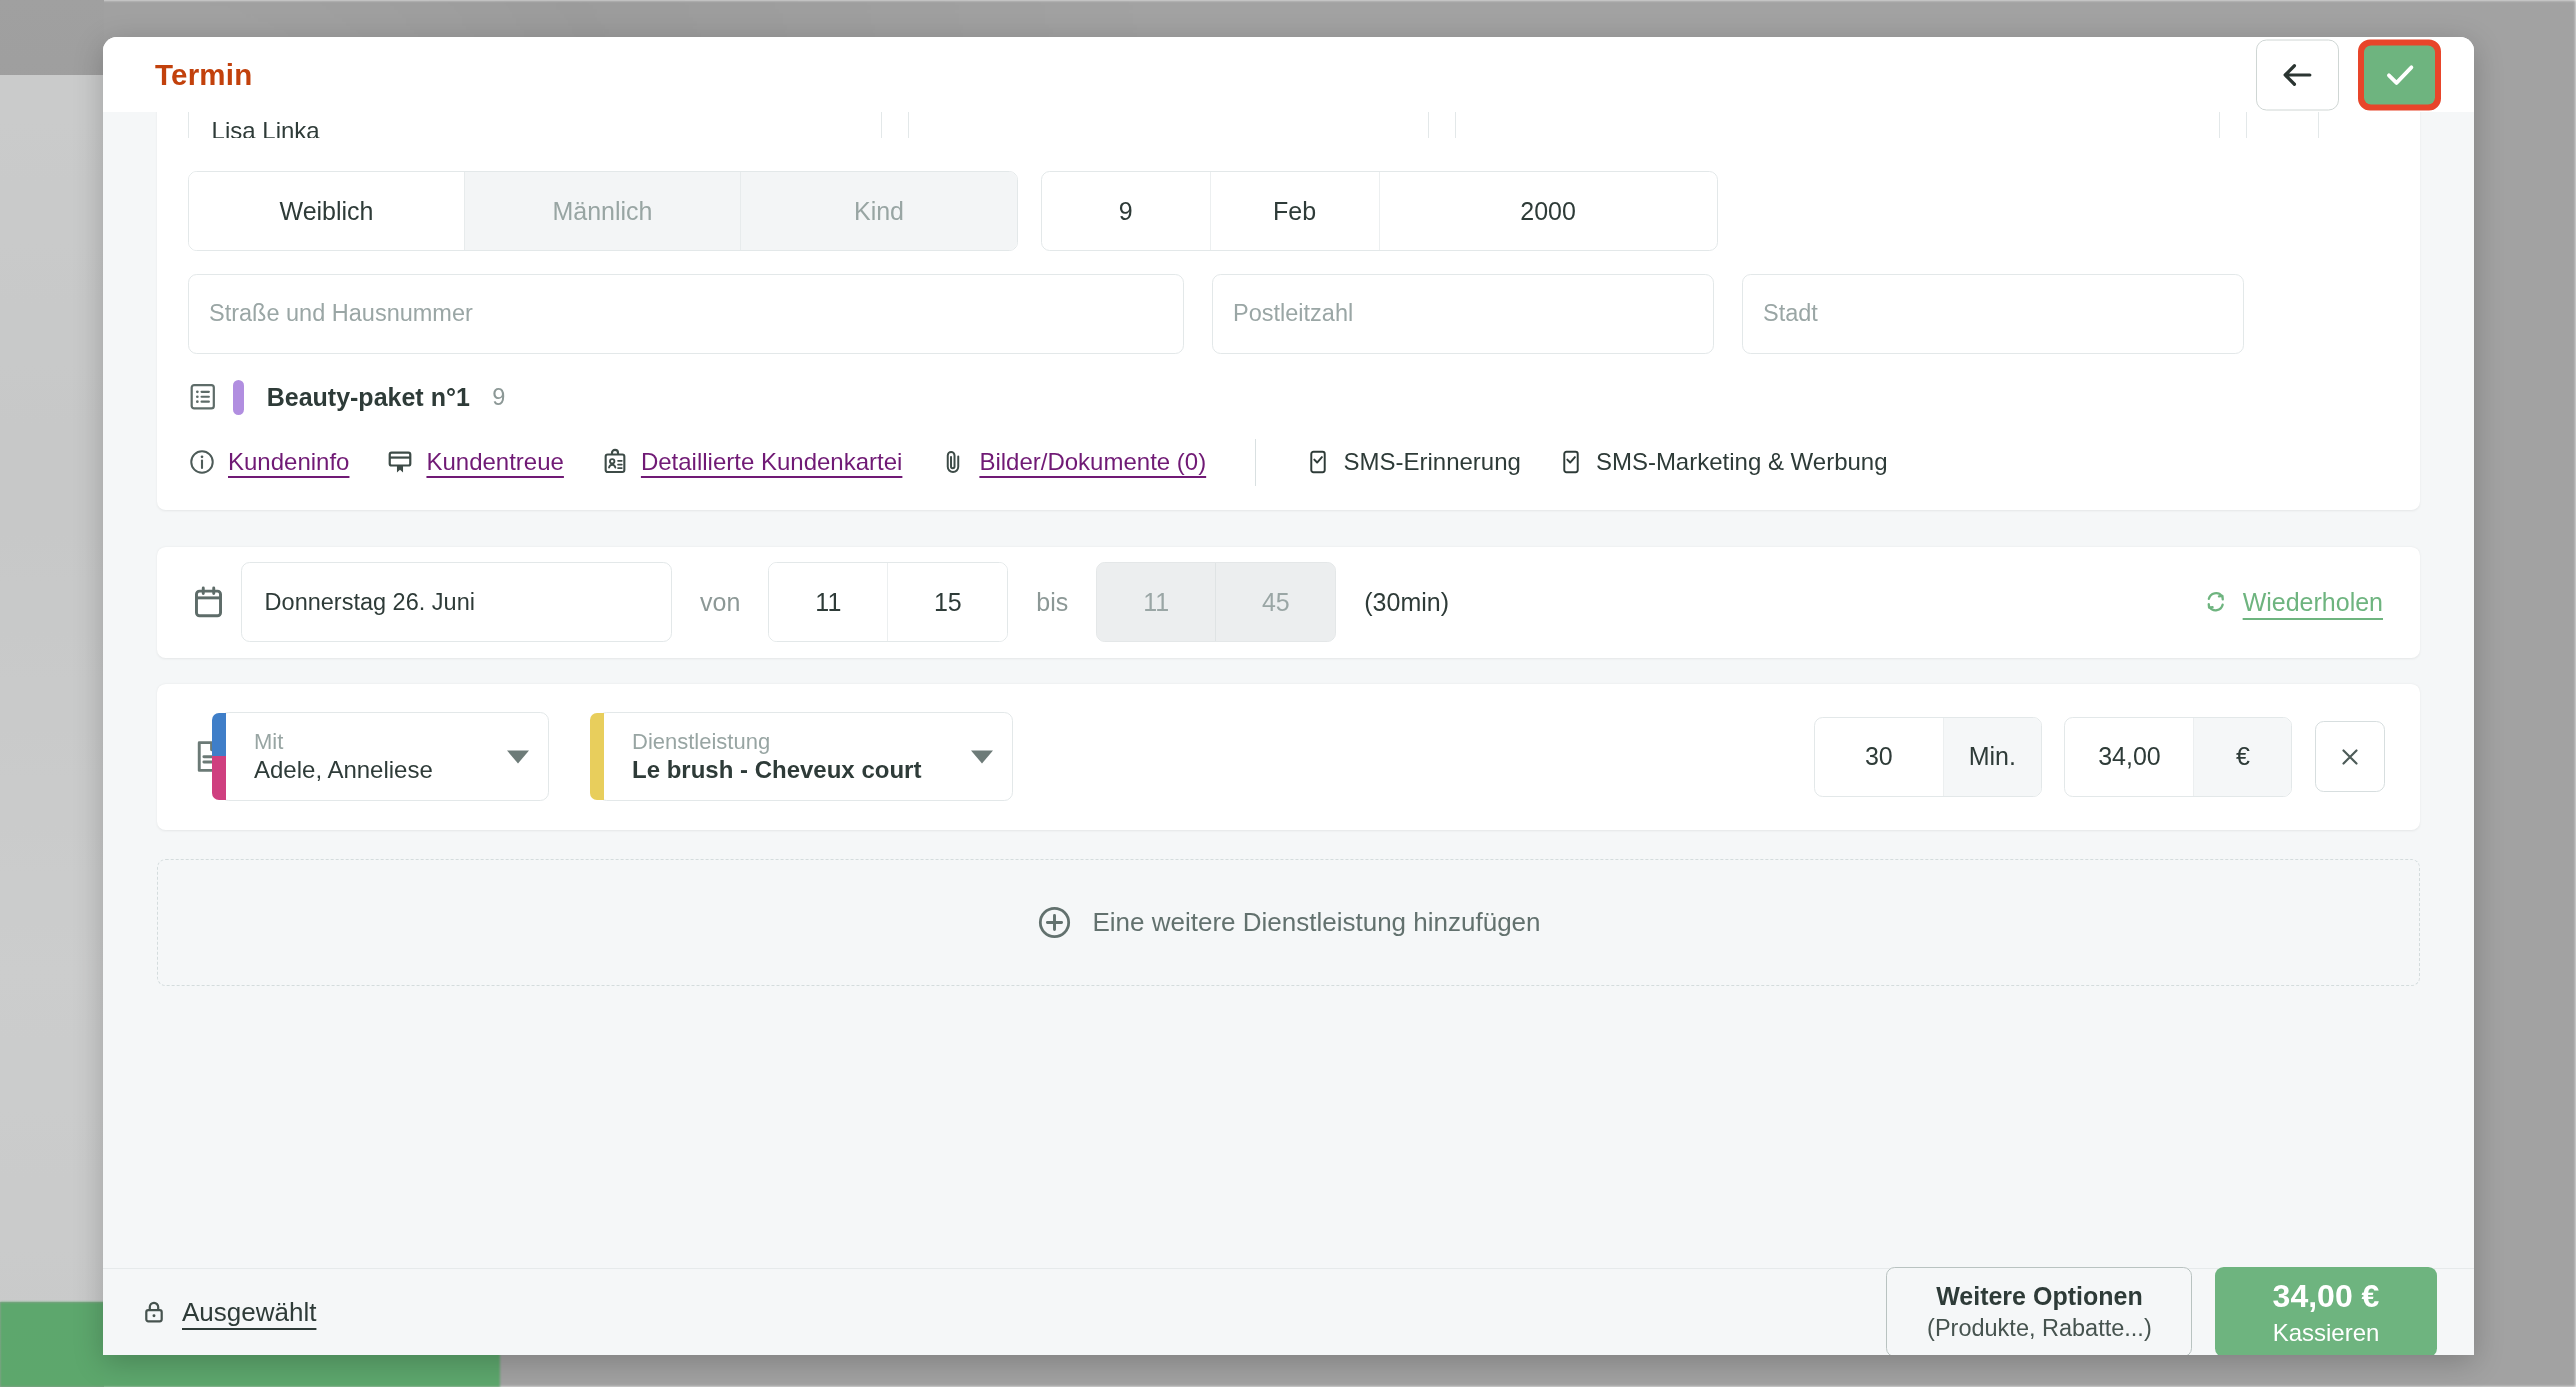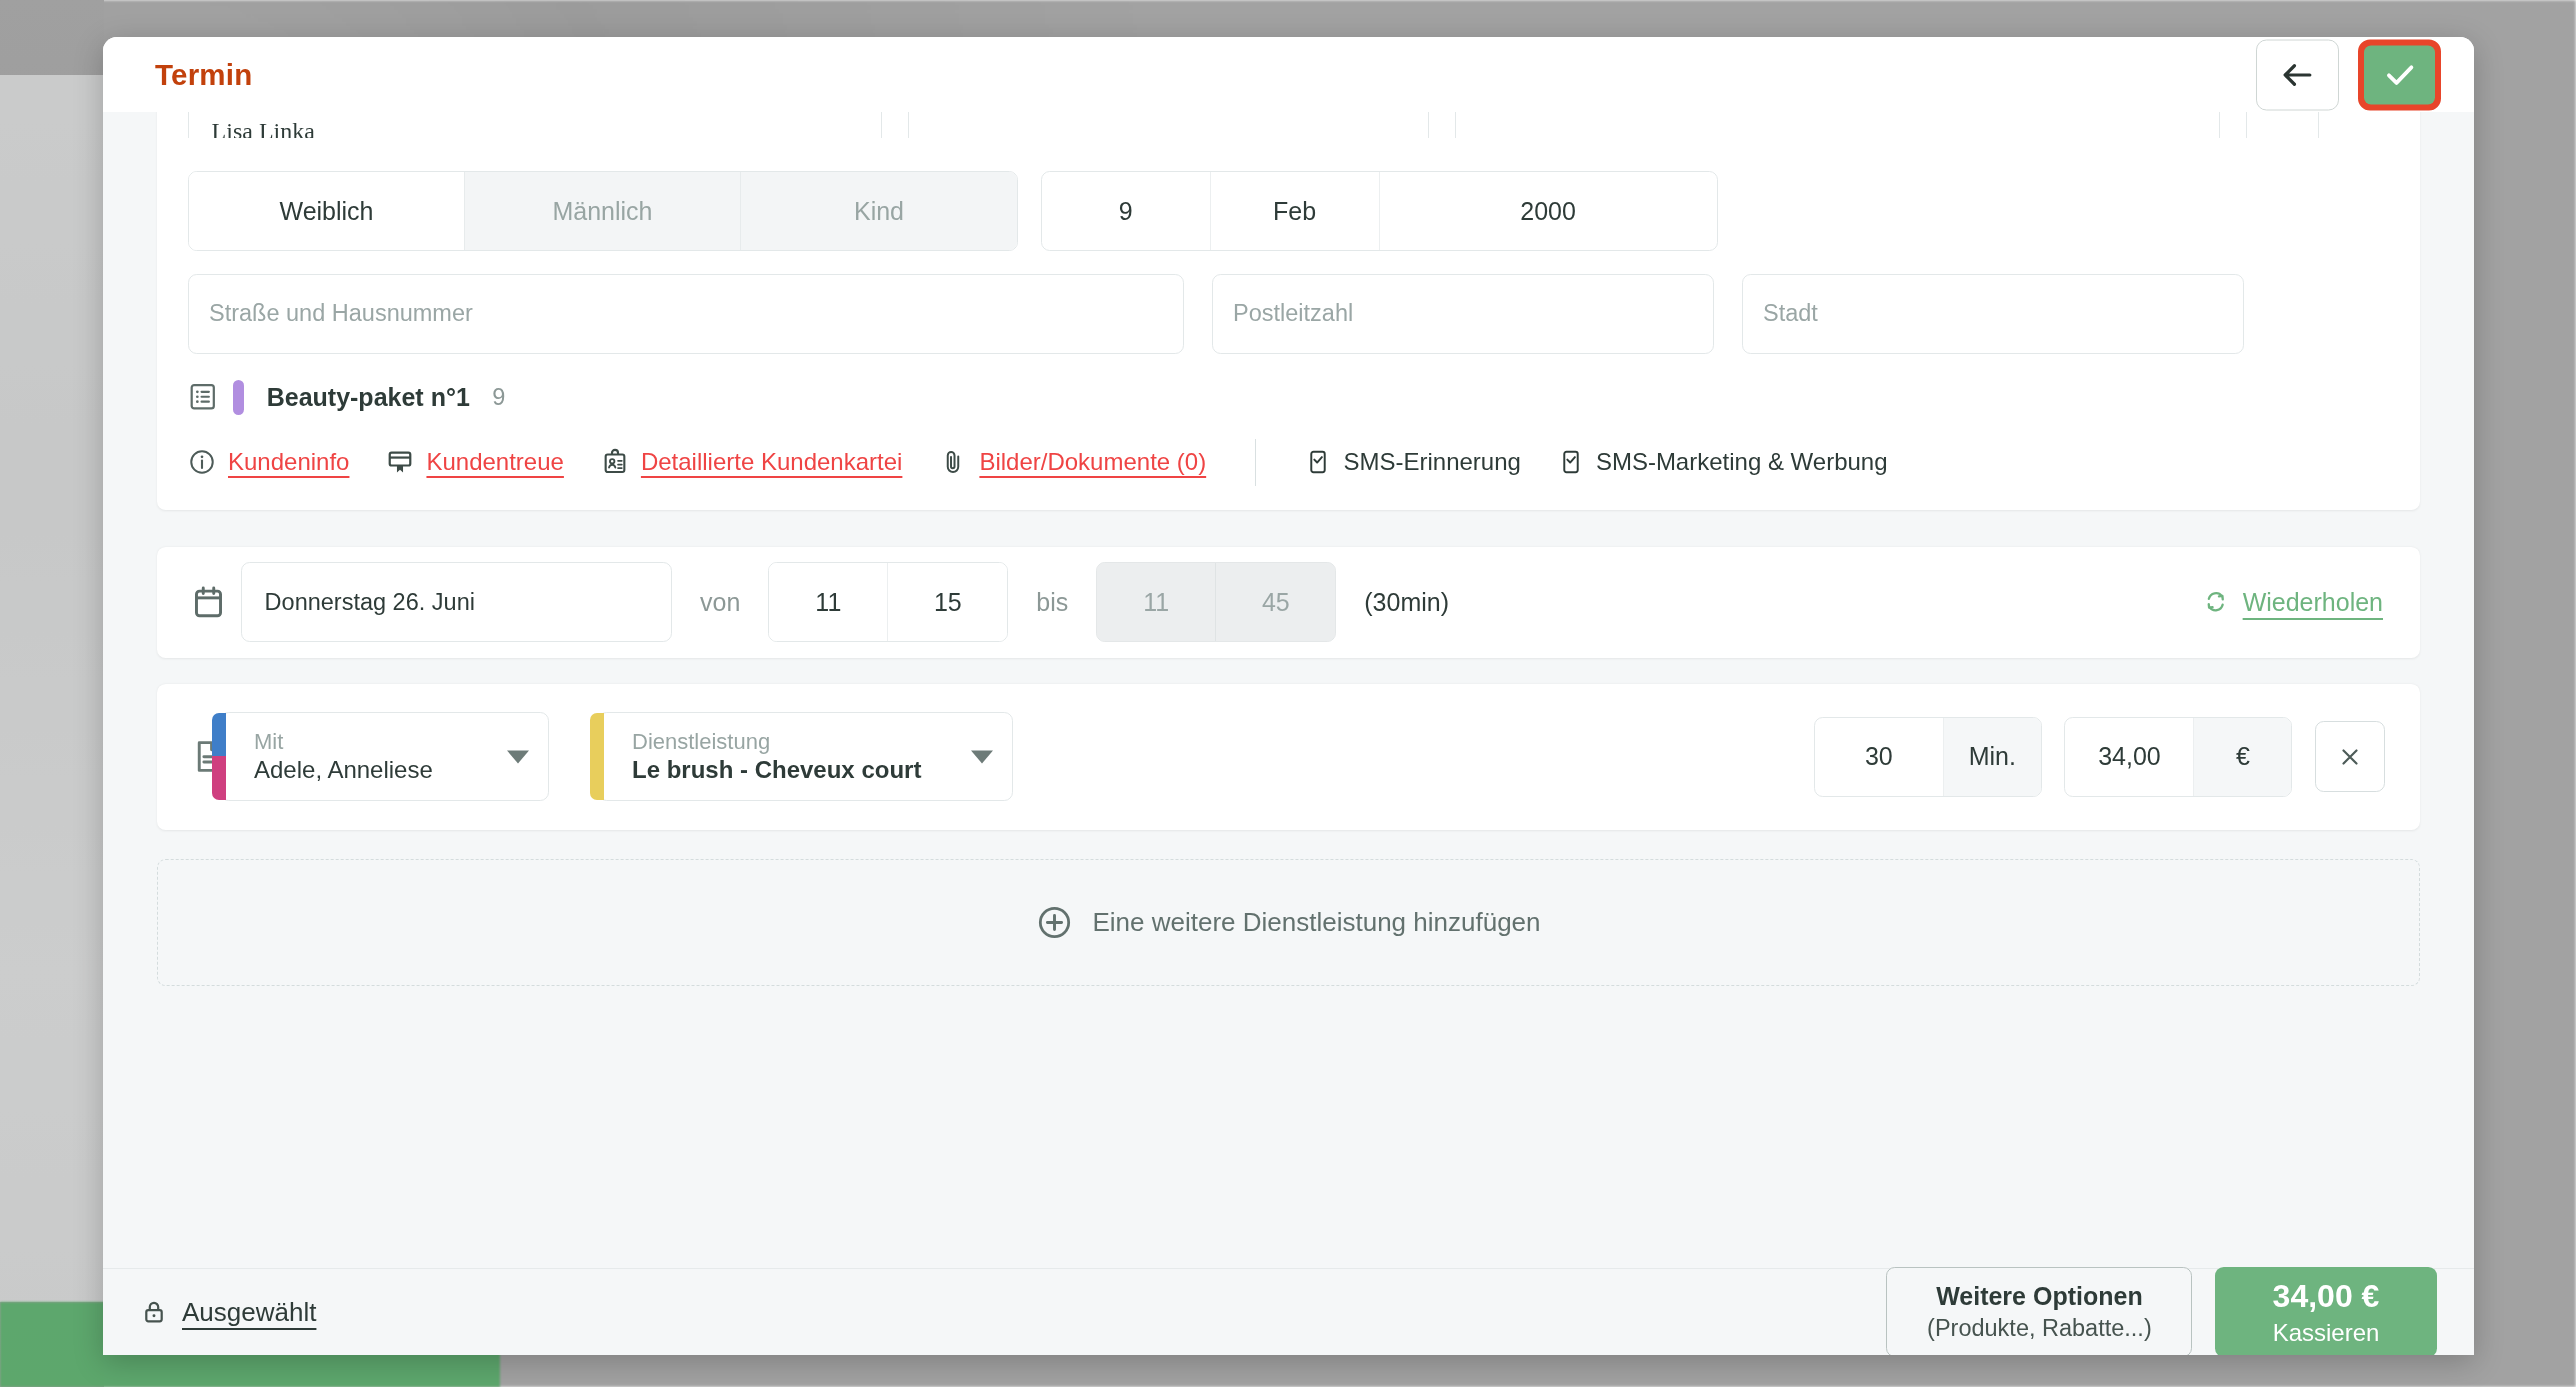--- a/index.html
+++ b/index.html
@@ -141,21 +141,20 @@
   }
   .field.ph { color: #9aa6a5; padding-left: 20px; }
 
   
   .row-name {
     height: 47px;
     overflow: hidden;
     display: flex;
     gap: 26px;
     align-items: flex-start;
-    font-family: Liberation Serif, serif;
   }
   .name-field {
     width: 694px;
     height: 80px;
     border: 1.3px solid #e3e8e9;
     border-radius: 8.7px;
     background: #fff;
     padding: 0 22.6px;
     display: flex;
     align-items: center;
@@ -253,21 +252,21 @@
     gap: 37px;
   }
   .lnk {
     display: flex;
     align-items: center;
     gap: 12px;
     cursor: pointer;
   }
   .lnk-text {
     font-size: 24px;
-    color: #ef4444;
+    color: #701a75;
     text-decoration: underline;
     text-underline-offset: 6px;
   }
   .vrule {
     width: 1.3px; height: 47px;
     background: #d9e0e1;
     margin: 0 12px;
   }
   .chk {
     display: flex;

